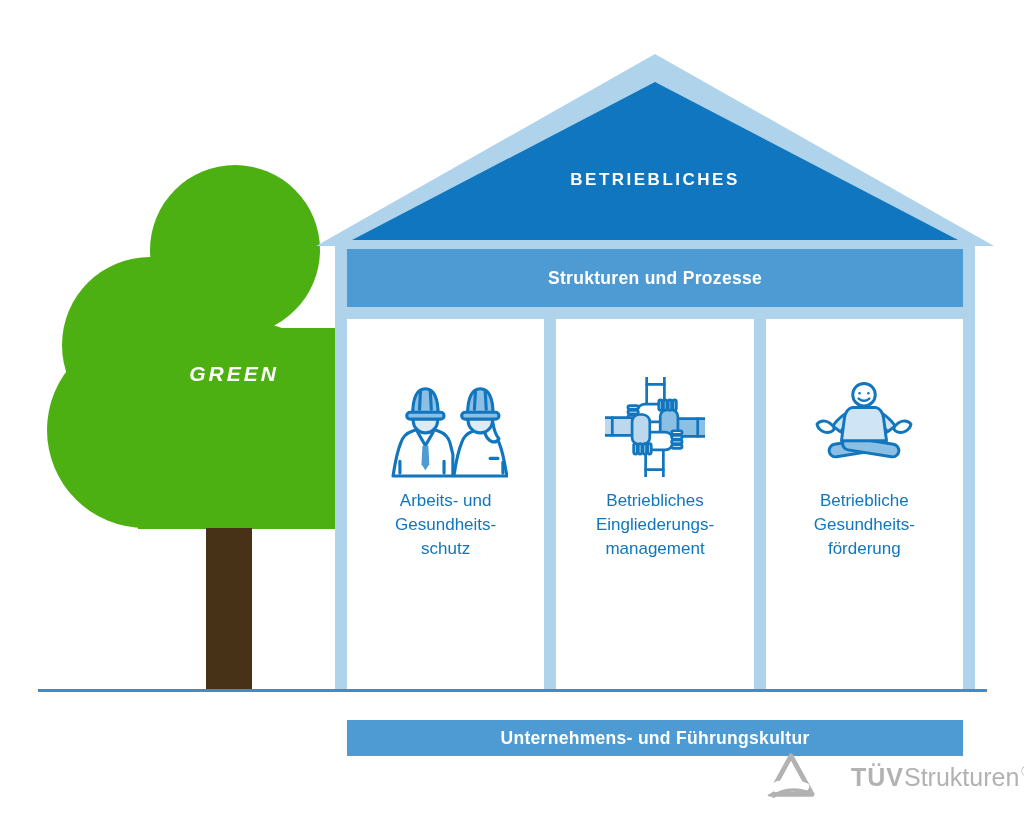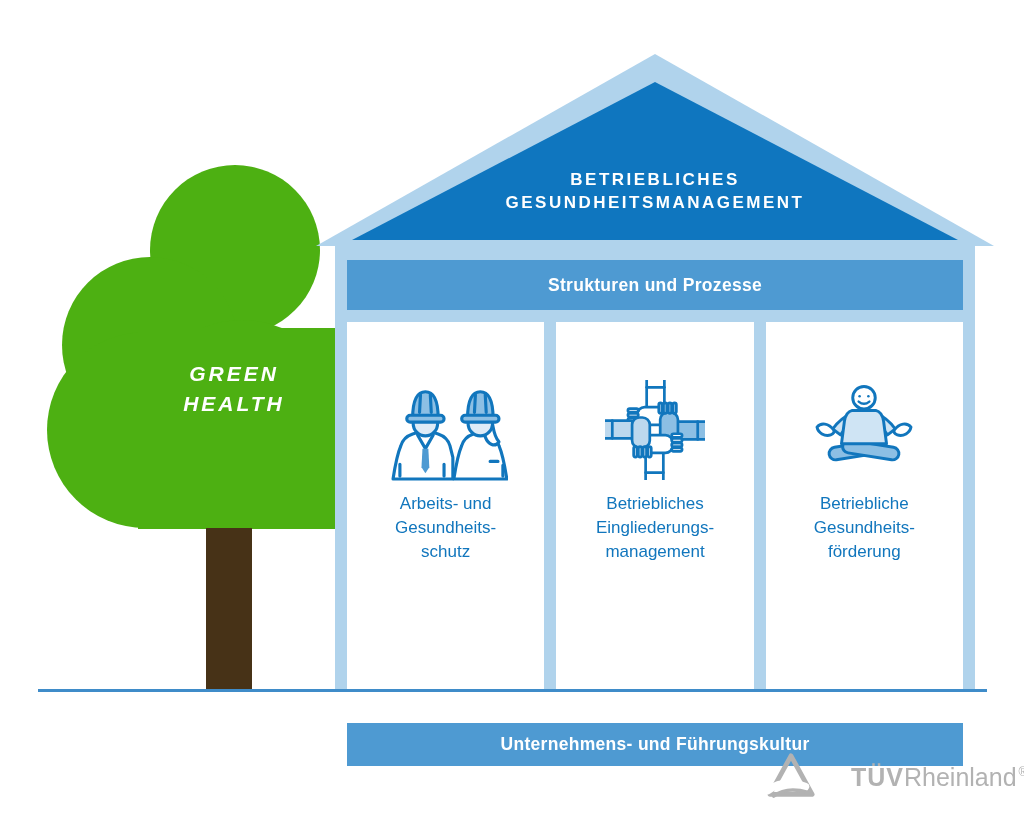--- a/index.html
+++ b/index.html
@@ -21,25 +21,25 @@
     position:absolute;left:335px;top:168px;width:640px;text-align:center;
     color:#fff;font-weight:bold;font-size:17px;line-height:23px;letter-spacing:2.5px;
   }
   #roof-title span{display:block;}
   
   #house-body{
     position:absolute;left:335px;top:246px;width:640px;height:446px;
     background:#b0d3ec;box-sizing:border-box;
   }
   .house-bar{
-    margin:12px 12px 0;height:43px;background:#4e9ad2;
+    margin:12px 12px 0;height:36px;background:#4e9ad2;
     display:flex;align-items:center;justify-content:center;
     color:#fff;font-weight:bold;font-size:17.5px;letter-spacing:0.3px;
   }
-  #top-bar{margin-top:14px;height:50px;}
+  #top-bar{margin-top:3px;height:58px;}
   #pillars{margin:12px 12px 0;height:389px;display:flex;gap:12px;}
   .pillar{
     flex:1;background:#fff;display:flex;flex-direction:column;align-items:center;
     padding-top:52px;box-sizing:border-box;
   }
   .icon-box{height:112px;display:flex;align-items:center;justify-content:center;}
   .pillar-label{
     margin-top:6px;text-align:center;color:#1176bd;font-size:17px;line-height:24px;
   }
   .pillar-label span{display:block;}
@@ -64,31 +64,29 @@
         <circle cx="197" cy="87" r="85"></circle>
         <circle cx="112" cy="182" r="88"></circle>
         <circle cx="107" cy="267" r="98"></circle>
         <circle cx="204" cy="261" r="104"></circle>
         <rect x="100" y="165" width="198" height="201"></rect>
       </g>
     </svg>
     <div id="tree-trunk"></div>
     <div id="green-health-label">
       <span>GREEN</span>
-      <span>HEALTH</span>
     </div>
   </div>
 
   <svg id="house-roof" width="690" height="196" viewBox="0 0 690 196" aria-hidden="true">
     <polygon points="345,2 684,194 6,194" fill="#b0d3ec"></polygon>
     <polygon points="345,30 648,188 42,188" fill="#0f76bf"></polygon>
   </svg>
   <div id="roof-title">
     <span>BETRIEBLICHES</span>
-    <span>GESUNDHEITSMANAGEMENT</span>
   </div>
 
   <div id="house-body">
 
     <div id="top-bar" class="house-bar">
       <span>Strukturen und Prozesse</span>
     </div>
 
     <div id="pillars">
 
@@ -189,17 +187,17 @@
 
   <div id="ground-line"></div>
 
   <div id="tuv-logo">
     <svg width="50" height="50" viewBox="0 0 52 52" aria-hidden="true">
       <path d="M26,4 L48,44 L4,44 Z" fill="none" stroke="#b2b2b2" stroke-width="5" stroke-linejoin="round"></path>
       <path d="M2,40 C14,31 27,31 41,36" stroke="#ffffff" stroke-width="8" fill="none" stroke-linecap="round"></path>
       <path d="M8,46 C18,38 30,38 44,42" stroke="#b2b2b2" stroke-width="3.5" fill="none" stroke-linecap="round"></path>
     </svg>
     <div>
-      <span class="bold">TÜV</span><span>Rheinland</span><span class="reg">®</span>
+      <span class="bold">TÜV</span><span>Strukturen</span><span class="reg">®</span>
     </div>
   </div>
 
 </div>
 
 </body></html>

